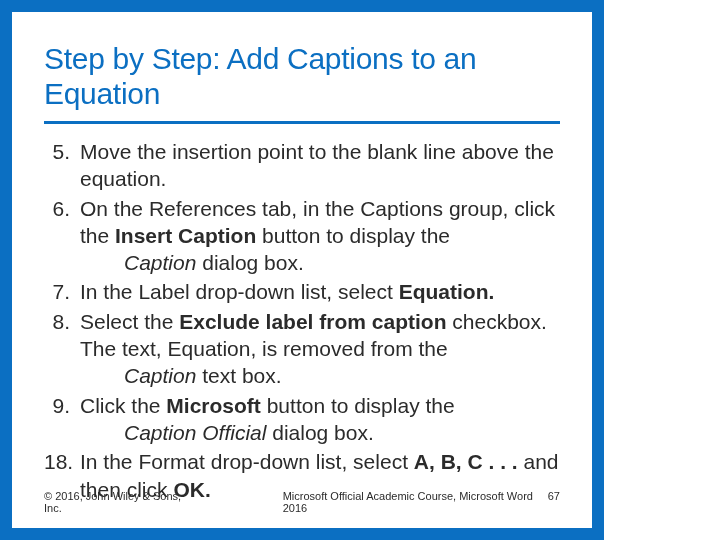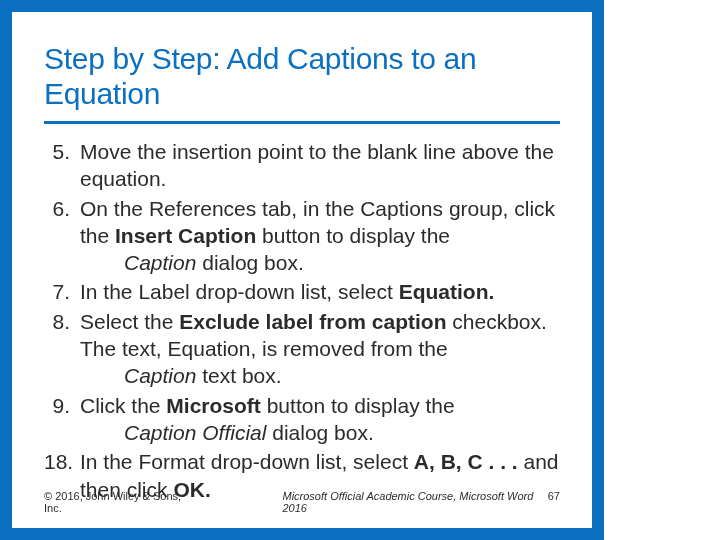--- a/index.html
+++ b/index.html
@@ -60,21 +60,20 @@
     left: 32px;
     right: 32px;
     bottom: 14px;
     font-size: 11px;
     color: #2b2b2b;
     display: flex;
     align-items: flex-start;
   }
   .footer .course {
     margin-left: 88px;
-    font-style: italic;
   }
   .footer .pg {
     margin-left: auto;
   }
 </style>
 </head>
 <body>
 
 <div class="slide">
   <div class="title">Step by Step: Add Captions to an Equation</div>

